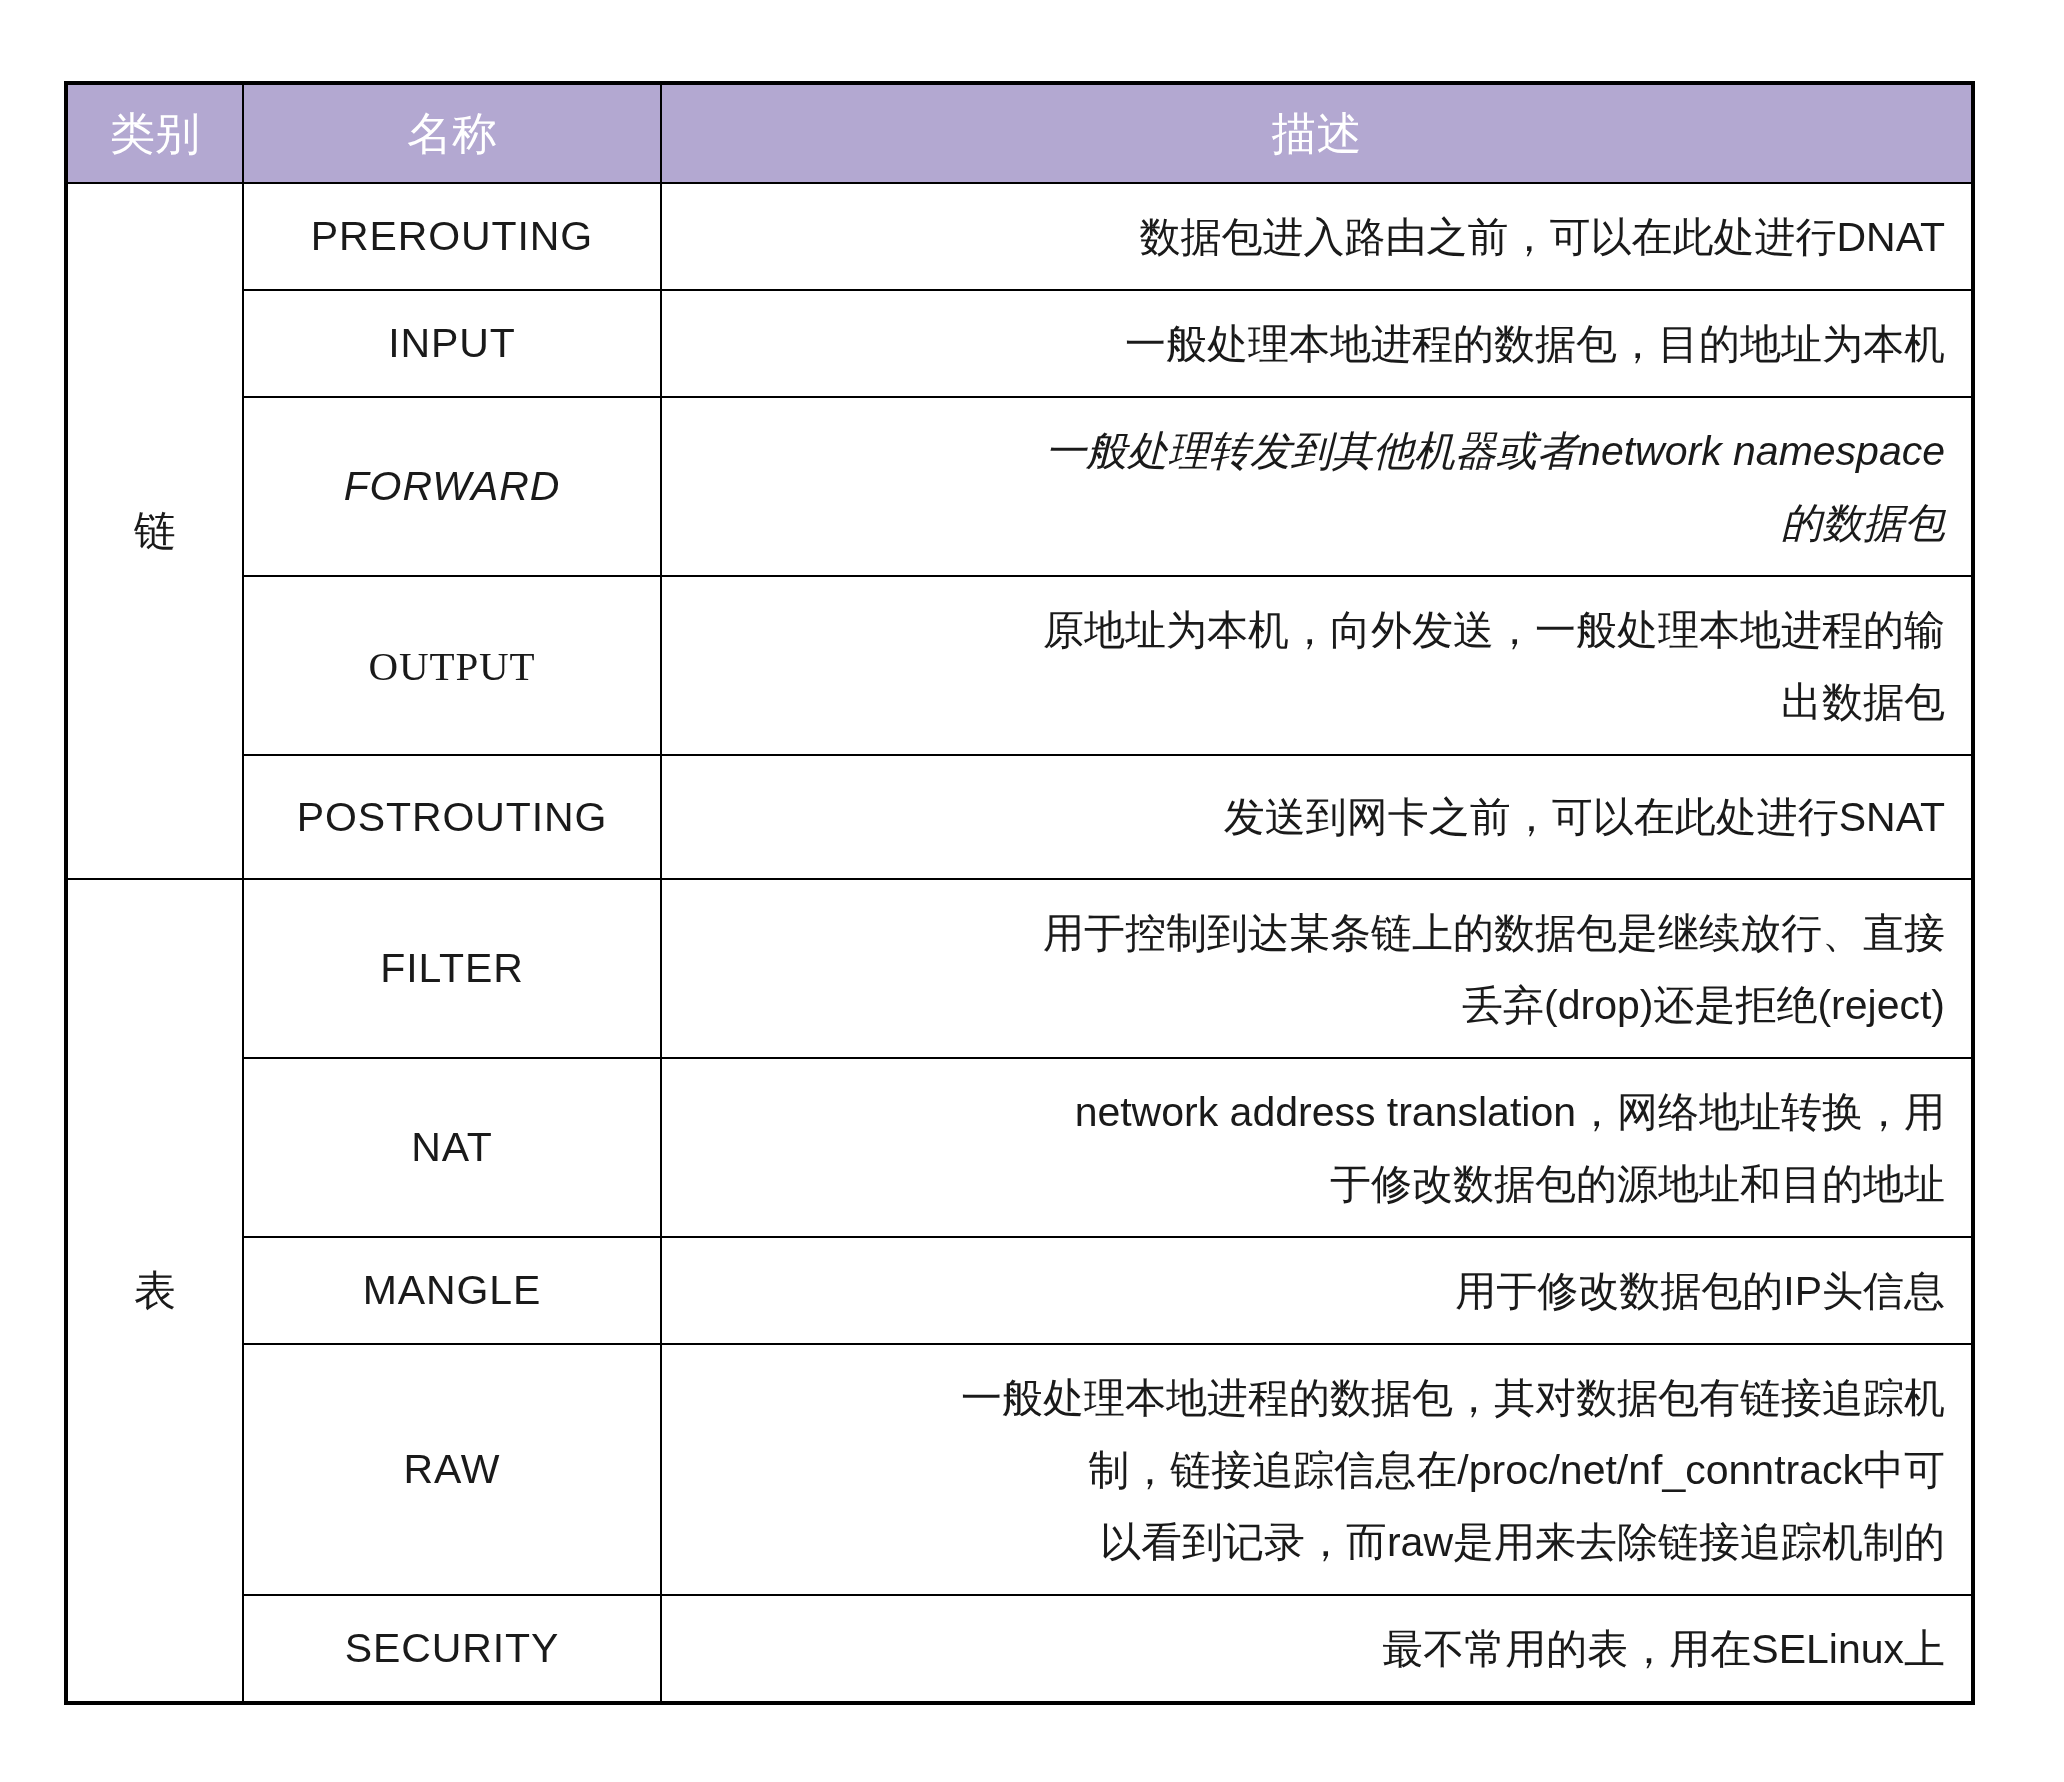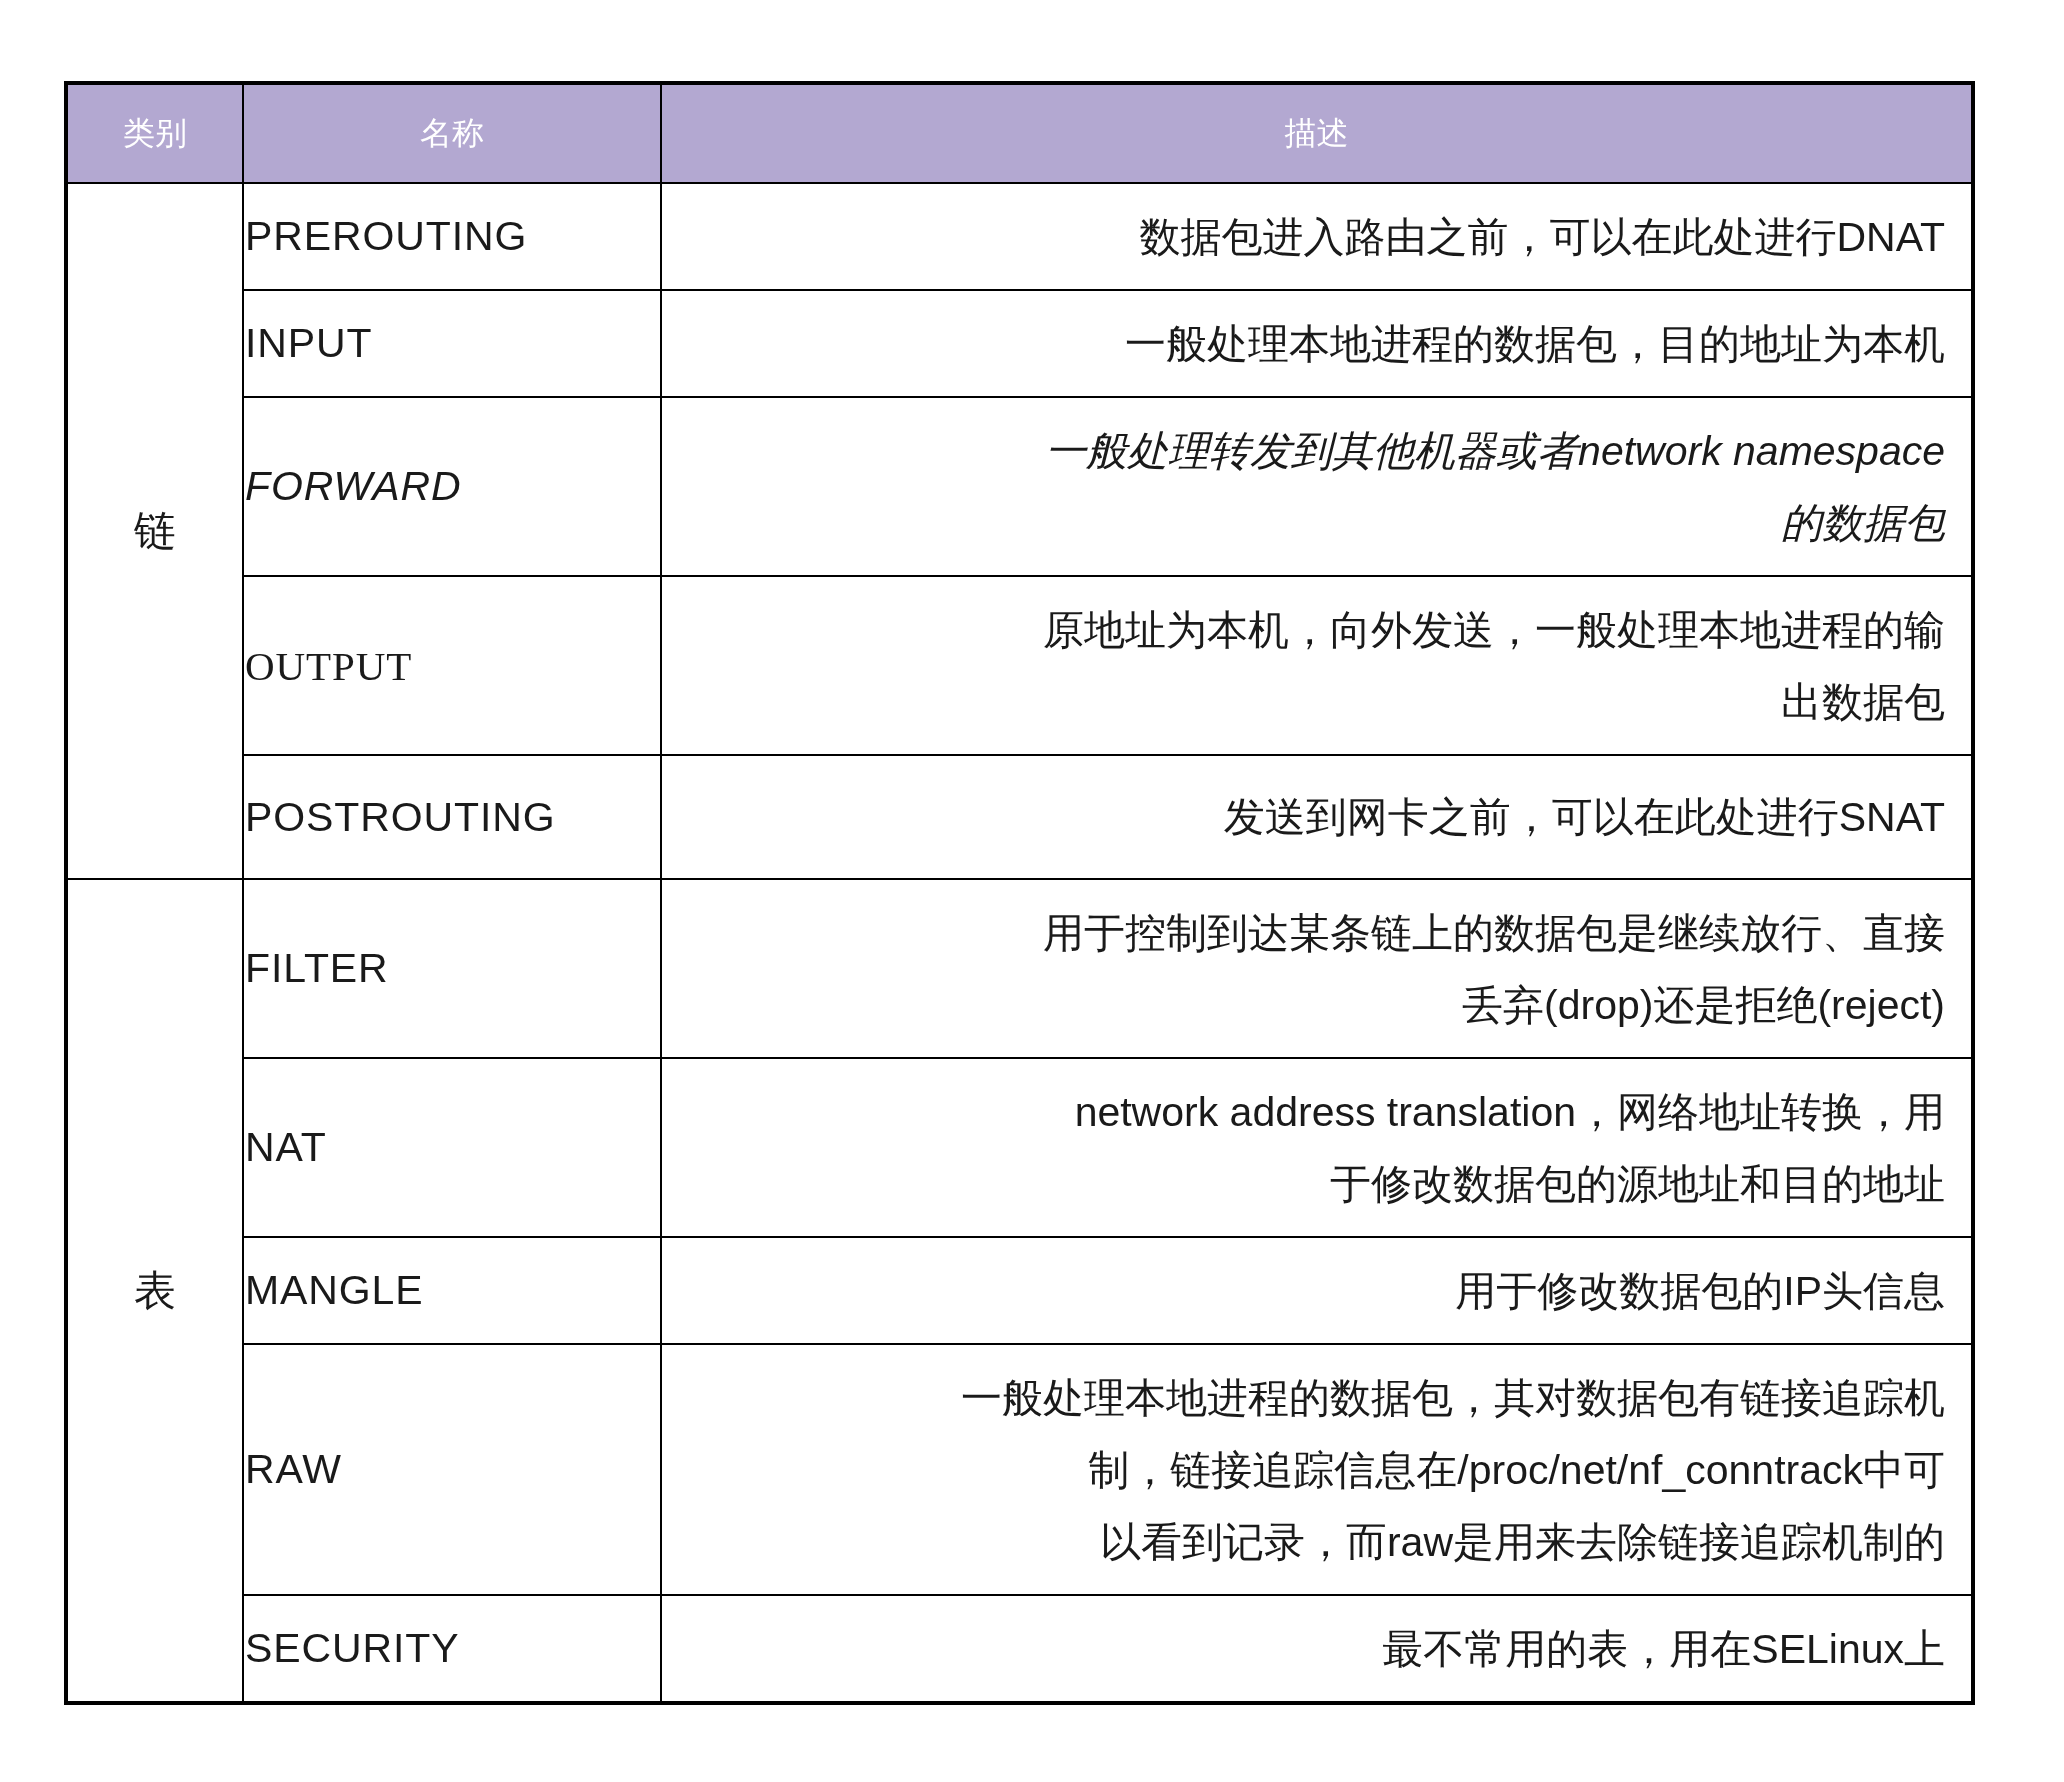--- a/index.html
+++ b/index.html
@@ -21,27 +21,27 @@
   col.c2{width:418px;}
   col.c3{width:1312px;}
   th,td{
     border:2.8px solid #000;
     vertical-align:middle;
     font-weight:300;
   }
   th{
     background:#b3a8d1;
     color:#ffffff;
-    font-size:32px;
+    font-size:45px;
     font-weight:300;
     text-align:center;
   }
   td{font-size:41px;}
   .cat-cell{text-align:center;font-size:42px;}
-  .name-cell{letter-spacing:0.9px;margin-left:32px;}
+  .name-cell{text-align:center;letter-spacing:0.9px;margin-left:32px;}
   .desc-cell{
     text-align:right;
     padding:16.5px 26px 16.5px 57px;
     line-height:72px;
     white-space:pre-line;
   }
   tr.h1{height:100px;}
   tr.h2{height:99px;}
   tr.h3{height:98px;}
   tr.h4{height:174px;font-style:italic;}

